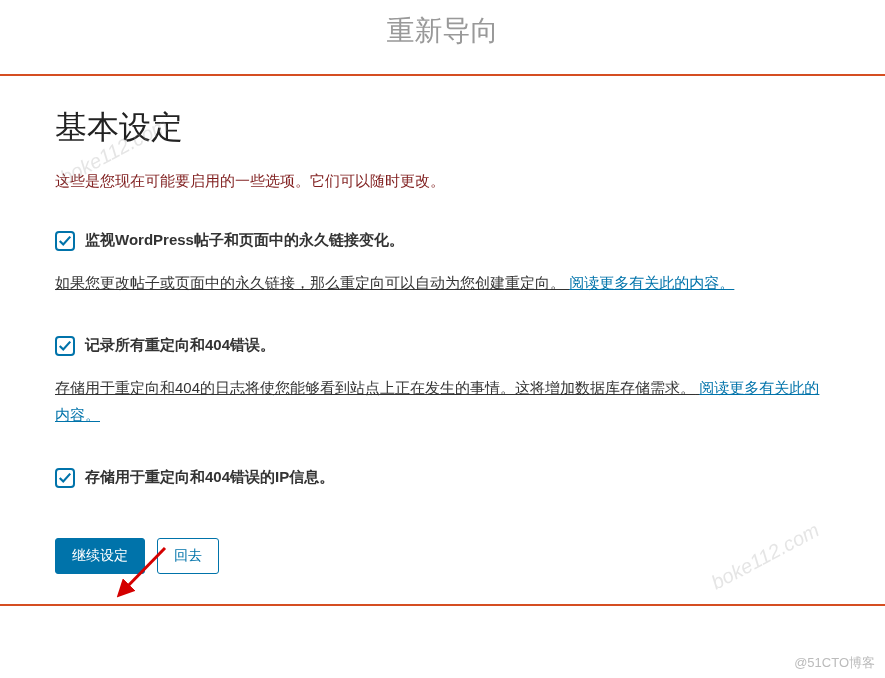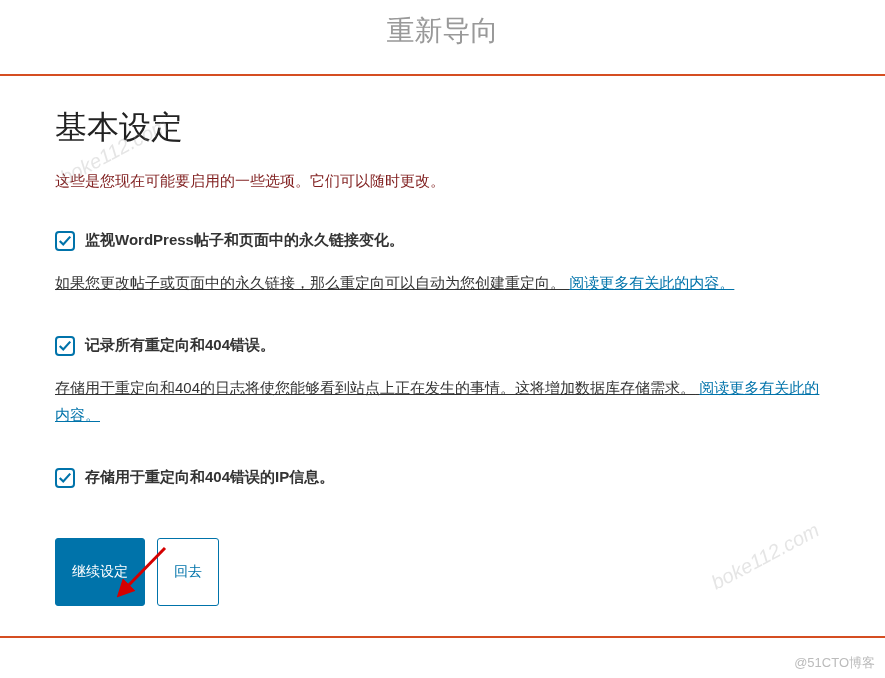--- a/index.html
+++ b/index.html
@@ -88,21 +88,21 @@
       padding: 8px 16px;
       font-size: 14px;
       border-radius: 3px;
       cursor: pointer;
       text-align: right;
     }
     .btn-secondary {
       background: #fff;
       color: #0073aa;
       border: 1px solid #0073aa;
-      padding: 24px 16px;
+      padding: 8px 16px;
       font-size: 14px;
       border-radius: 3px;
       cursor: pointer;
     }
     .watermark-left {
       position: absolute;
       top: 140px;
       left: 55px;
       font-size: 20px;
       color: rgba(150,150,150,0.25);

